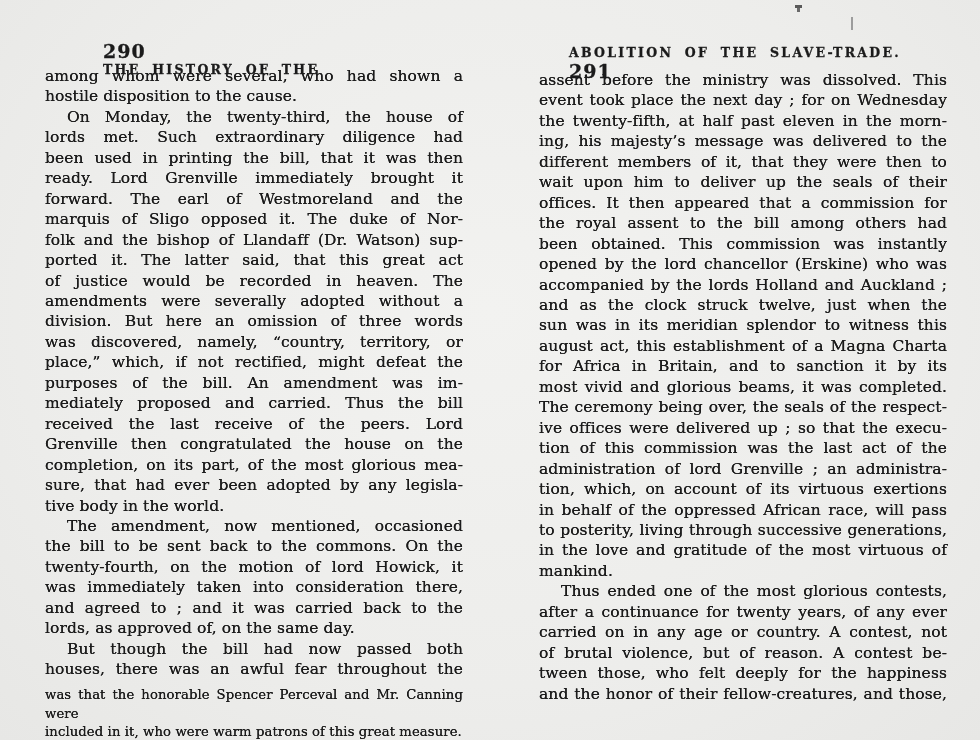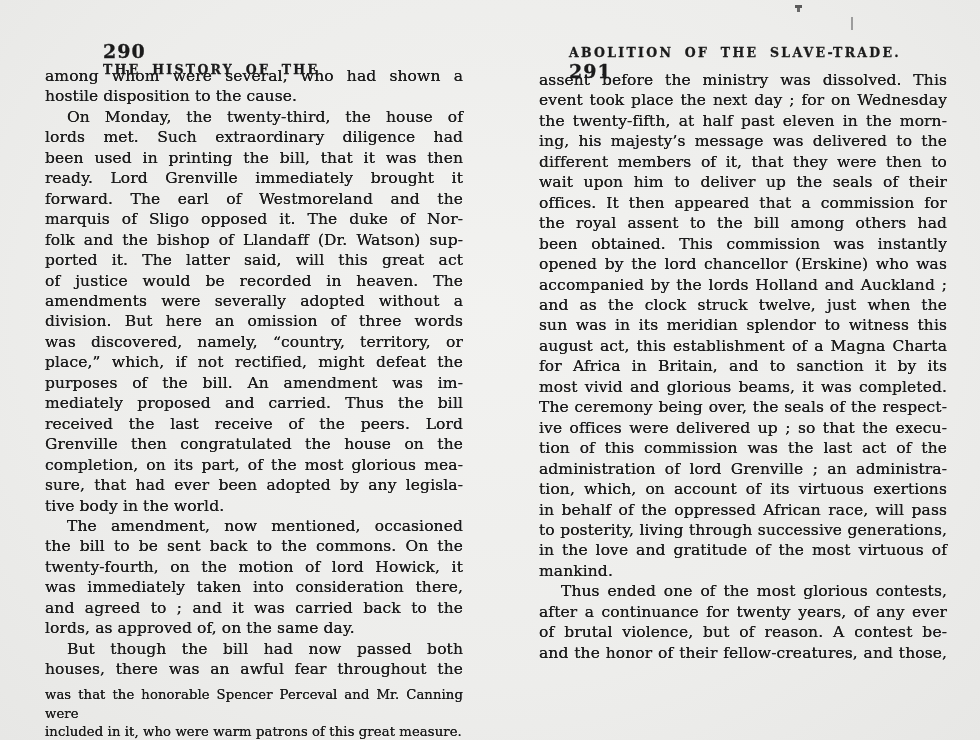--- a/index.html
+++ b/index.html
@@ -76,21 +76,21 @@
     <div class="bodytext">
         <div class="line">among whom were several, who had shown a</div>
         <div class="line last">hostile disposition to the cause.</div>
         <div class="line indent">On Monday, the twenty-third, the house of</div>
         <div class="line">lords met. Such extraordinary diligence had</div>
         <div class="line">been used in printing the bill, that it was then</div>
         <div class="line">ready. Lord Grenville immediately brought it</div>
         <div class="line">forward. The earl of Westmoreland and the</div>
         <div class="line">marquis of Sligo opposed it. The duke of Nor-</div>
         <div class="line">folk and the bishop of Llandaff (Dr. Watson) sup-</div>
-        <div class="line">ported it. The latter said, will this great act</div>
+        <div class="line">ported it. The latter said, that this great act</div>
         <div class="line">of justice would be recorded in heaven. The</div>
         <div class="line">amendments were severally adopted without a</div>
         <div class="line">division. But here an omission of three words</div>
         <div class="line">was discovered, namely, “country, territory, or</div>
         <div class="line">place,” which, if not rectified, might defeat the</div>
         <div class="line">purposes of the bill. An amendment was im-</div>
         <div class="line">mediately proposed and carried. Thus the bill</div>
         <div class="line">received the last receive of the peers. Lord</div>
         <div class="line">Grenville then congratulated the house on the</div>
         <div class="line">completion, on its part, of the most glorious mea-</div>
@@ -137,18 +137,20 @@
         <div class="line">ive offices were delivered up ; so that the execu-</div>
         <div class="line">tion of this commission was the last act of the</div>
         <div class="line">administration of lord Grenville ; an administra-</div>
         <div class="line">tion, which, on account of its virtuous exertions</div>
         <div class="line">in behalf of the oppressed African race, will pass</div>
         <div class="line">to posterity, living through successive generations,</div>
         <div class="line">in the love and gratitude of the most virtuous of</div>
         <div class="line last">mankind.</div>
         <div class="line indent">Thus ended one of the most glorious contests,</div>
         <div class="line">after a continuance for twenty years, of any ever</div>
+        <div class="line">carried on in any age or country. A contest, not</div>
         <div class="line">of brutal violence, but of reason. A contest be-</div>
+        <div class="line">tween those, who felt deeply for the happiness</div>
         <div class="line">and the honor of their fellow-creatures, and those,</div>
       </div>
   </div>
 
 </div>
 
 </body></html>

